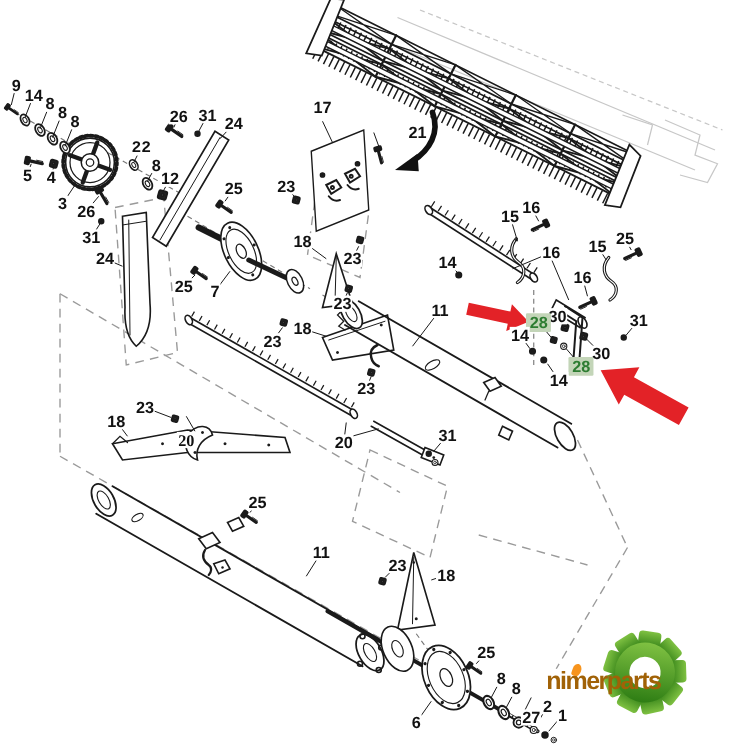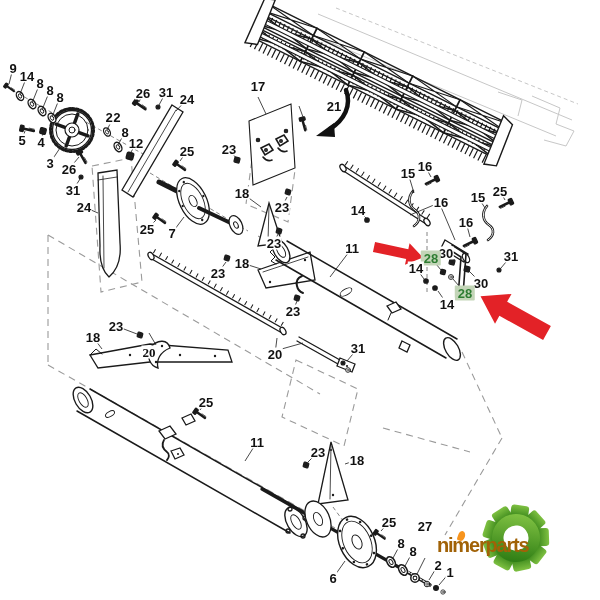--- a/index.html
+++ b/index.html
@@ -449,21 +449,21 @@
       <span class="part-label" style="left: 116px; top: 326px;">23</span>
       <span class="part-label" style="left: 93px; top: 337px;">18</span>
       <span class="part-label" style="left: 149px; top: 352px; font-family: Liberation Serif, serif;">20</span>
       <span class="part-label" style="left: 206px; top: 402px;">25</span>
       <span class="part-label" style="left: 257px; top: 442px;">11</span>
       <span class="part-label" style="left: 318px; top: 452px;">23</span>
       <span class="part-label" style="left: 357px; top: 460px;">18</span>
       <span class="part-label" style="left: 389px; top: 522px;">25</span>
       <span class="part-label" style="left: 401px; top: 543px;">8</span>
       <span class="part-label" style="left: 413px; top: 551px;">8</span>
-      <span class="part-label" style="left: 425px; top: 526px;">27</span>
+      <span class="part-label" style="left: 425px; top: 574px;">27</span>
       <span class="part-label" style="left: 438px; top: 565px;">2</span>
       <span class="part-label" style="left: 450px; top: 572px;">1</span>
       <span class="part-label" style="left: 333px; top: 578px;">6</span>
     </div>
 
 <div class="logo">
   <svg class="logo-gear" width="112" height="100" viewBox="0 0 112 100">
     <g transform="translate(56,46) rotate(8)">
       <g fill="url(#gg)">
         <rect x="-9" y="-33" width="18" height="14" rx="3"></rect>

